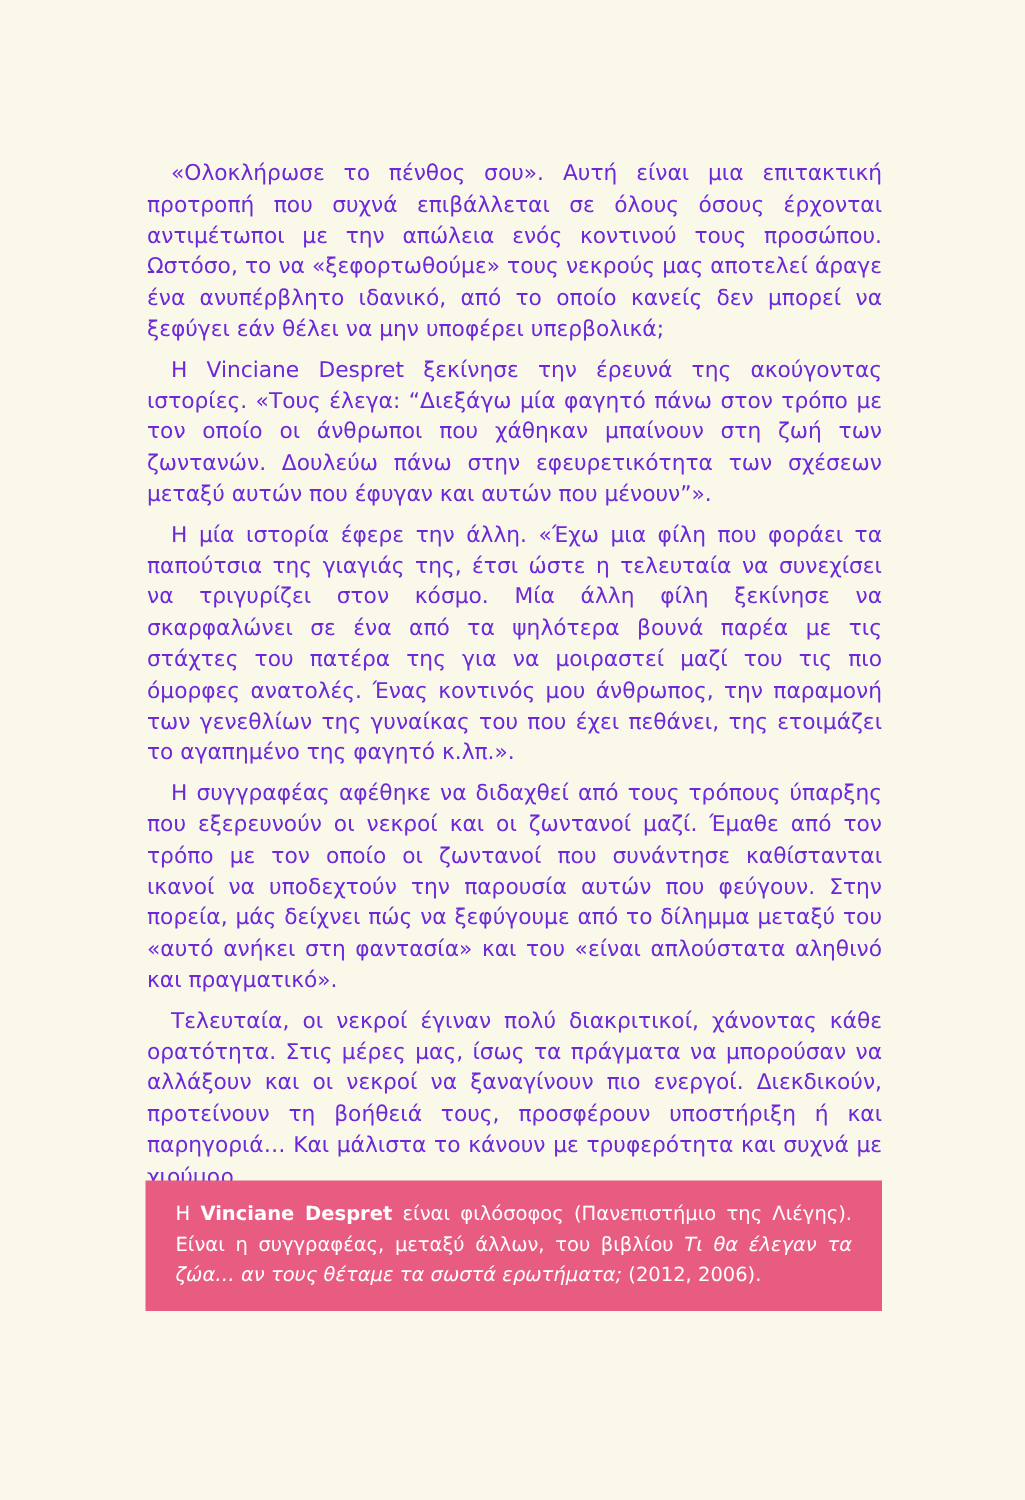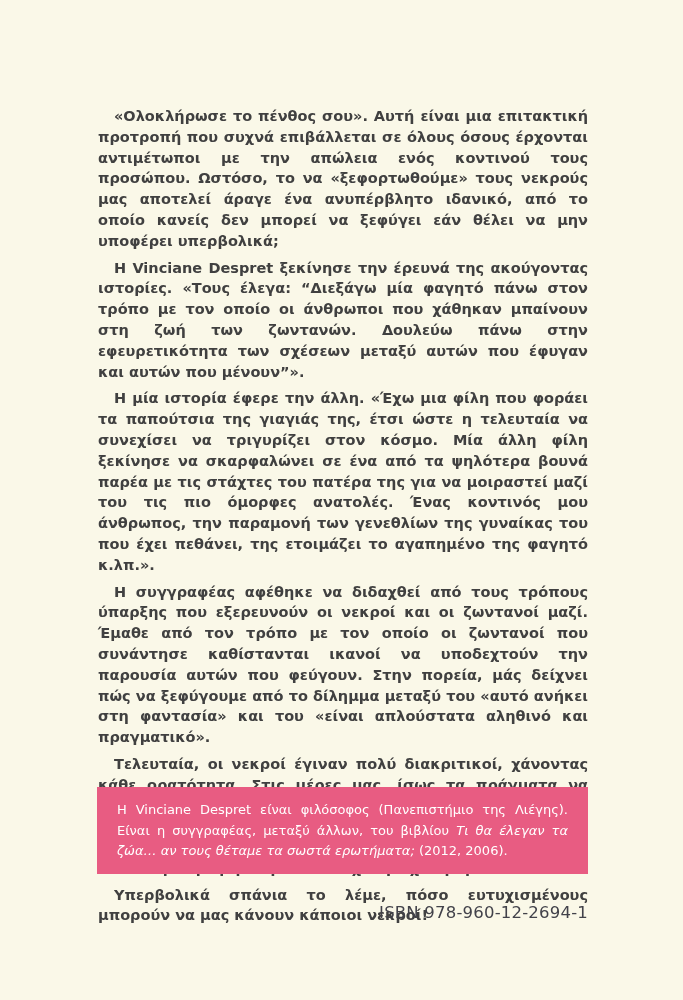--- a/index.html
+++ b/index.html
@@ -13,25 +13,24 @@
     height: 1000px;
     background: #FAF8E8;
     overflow: hidden;
     font-family: "DejaVu Sans", sans-serif;
   }
   .text-block {
     position: absolute;
     left: 98px;
     top: 106px;
     width: 490px;
-    color: #404040;
+    color: #6d28d9;
     font-size: 14.5px;
     line-height: 20.8px;
     text-align: justify;
-    font-weight: bold;
   }
   .text-block p {
     margin: 0 0 6px 0;
     text-indent: 16px;
   }
   .bio-box {
     position: absolute;
     left: 97px;
     top: 787px;
     width: 491px;
@@ -40,21 +39,21 @@
     background: #E85C82;
     padding: 13px 20px 12px 20px;
   }
   .bio-box p {
     margin: 0;
     color: #FFFFFF;
     font-size: 13px;
     line-height: 20.5px;
     text-align: justify;
   }
-  .bio-box strong { font-weight: normal; }
+  .bio-box strong { font-weight: bold; }
   .bio-box em { font-style: italic; }
   .isbn {
     position: absolute;
     top: 903px;
     right: 95px;
     color: #42424A;
     font-size: 16.5px;
     letter-spacing: 0.2px;
   }
 </style>
@@ -69,15 +68,14 @@
     <p>Η μία ιστορία έφερε την άλλη. «Έχω μια φίλη που φοράει τα παπούτσια της γιαγιάς της, έτσι ώστε η τελευταία να συνεχίσει να τριγυρίζει στον κόσμο. Μία άλλη φίλη ξεκίνησε να σκαρφαλώνει σε ένα από τα ψηλότερα βουνά παρέα με τις στάχτες του πατέρα της για να μοιραστεί μαζί του τις πιο όμορφες ανατολές. Ένας κοντινός μου άνθρωπος, την παραμονή των γενεθλίων της γυναίκας του που έχει πεθάνει, της ετοιμάζει το αγαπημένο της φαγητό κ.λπ.».</p>
     <p>Η συγγραφέας αφέθηκε να διδαχθεί από τους τρόπους ύπαρξης που εξερευνούν οι νεκροί και οι ζωντανοί μαζί. Έμαθε από τον τρόπο με τον οποίο οι ζωντανοί που συνάντησε καθίστανται ικανοί να υποδεχτούν την παρουσία αυτών που φεύγουν. Στην πορεία, μάς δείχνει πώς να ξεφύγουμε από το δίλημμα μεταξύ του «αυτό ανήκει στη φαντασία» και του «είναι απλούστατα αληθινό και πραγματικό».</p>
     <p>Τελευταία, οι νεκροί έγιναν πολύ διακριτικοί, χάνοντας κάθε ορατότητα. Στις μέρες μας, ίσως τα πράγματα να μπορούσαν να αλλάξουν και οι νεκροί να ξαναγίνουν πιο ενεργοί. Διεκδικούν, προτείνουν τη βοήθειά τους, προσφέρουν υποστήριξη ή και παρηγοριά… Και μάλιστα το κάνουν με τρυφερότητα και συχνά με χιούμορ.</p>
     <p>Υπερβολικά σπάνια το λέμε, πόσο ευτυχισμένους μπορούν να μας κάνουν κάποιοι νεκροί!</p>
   </div>
 
   <div class="bio-box">
     <p><span>Η </span><strong>Vinciane Despret</strong><span> είναι φιλόσοφος (Πανεπιστήμιο της Λιέγης). Είναι η συγγραφέας, μεταξύ άλλων, του βιβλίου </span><em>Τι θα έλεγαν τα ζώα… αν τους θέταμε τα σωστά ερωτήματα;</em><span> (2012, 2006).</span></p>
   </div>
 
-  <div class="isbn">ISBN 978-960-12-2694-1</div>
 
 </div>
 
 </body></html>

